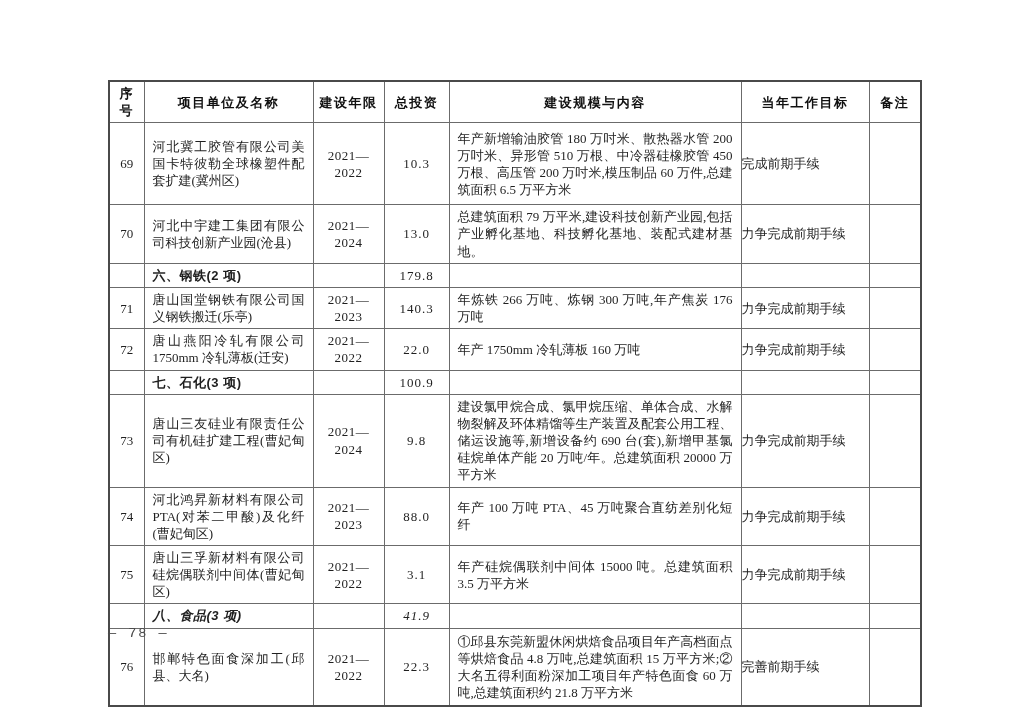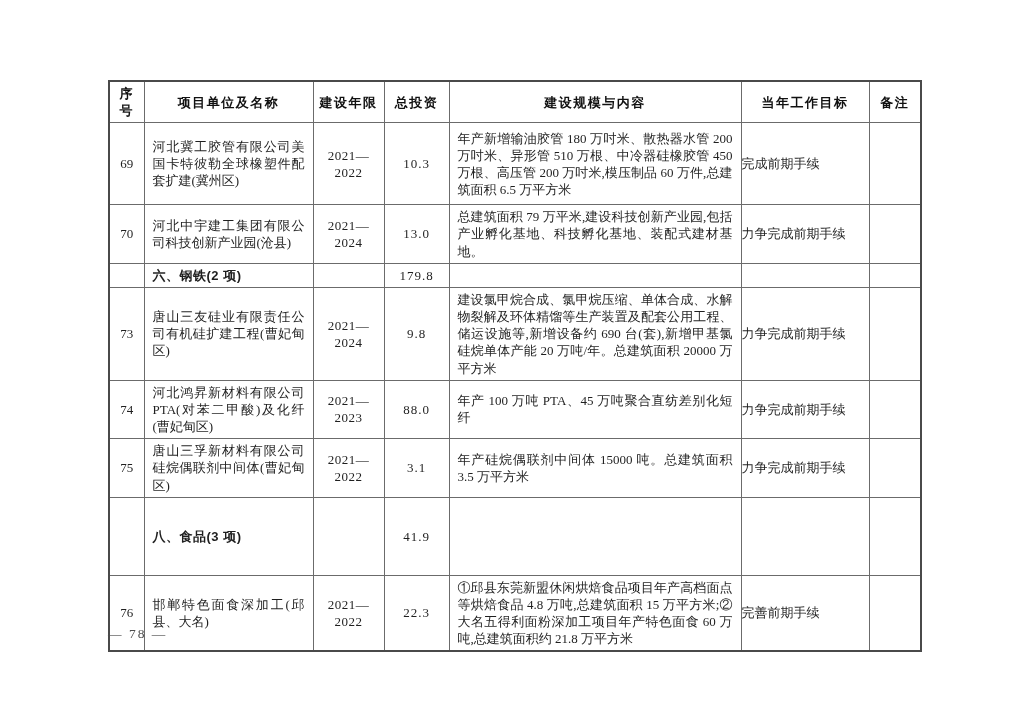--- a/index.html
+++ b/index.html
@@ -67,21 +67,21 @@
   tbody tr:nth-child(9)  { height: 38px; }
   tbody tr:nth-child(10) { height: 22px; font-style: italic; }
   tbody tr:nth-child(11) { height: 78px; }
   .page-footer {
     position: absolute;
     left: 108px;
     top: 626px;
     font-size: 13.5px;
     color: #4d4d4d;
     letter-spacing: 2px;
-    font-family: Liberation Serif, serif;
+    font-family: Liberation Mono, monospace;
   }
 </style>
 </head>
 <body>
 
 <div class="page">
 
   <table class="project-table">
     <colgroup>
       <col style="width:35px">
@@ -125,20 +125,47 @@
         <tr class="section-row">
       <td class="c-no"></td>
       <td class="c-name">六、钢铁(2 项)</td>
       <td class="c-years"></td>
       <td class="c-invest">179.8</td>
       <td class="c-content"></td>
       <td class="c-target"></td>
       <td class="c-note"></td>
     </tr>
         <tr>
+      <td class="c-no">71</td>
+      <td class="c-name">唐山国堂钢铁有限公司国义钢铁搬迁(乐亭)</td>
+      <td class="c-years">2021—2023</td>
+      <td class="c-invest">140.3</td>
+      <td class="c-content">年炼铁 266 万吨、炼钢 300 万吨,年产焦炭 176 万吨</td>
+      <td class="c-target">力争完成前期手续</td>
+      <td class="c-note"></td>
+    </tr>
+        <tr>
+      <td class="c-no">72</td>
+      <td class="c-name">唐山燕阳冷轧有限公司1750mm 冷轧薄板(迁安)</td>
+      <td class="c-years">2021—2022</td>
+      <td class="c-invest">22.0</td>
+      <td class="c-content">年产 1750mm 冷轧薄板 160 万吨</td>
+      <td class="c-target">力争完成前期手续</td>
+      <td class="c-note"></td>
+    </tr>
+        <tr class="section-row">
+      <td class="c-no"></td>
+      <td class="c-name">七、石化(3 项)</td>
+      <td class="c-years"></td>
+      <td class="c-invest">100.9</td>
+      <td class="c-content"></td>
+      <td class="c-target"></td>
+      <td class="c-note"></td>
+    </tr>
+        <tr>
       <td class="c-no">73</td>
       <td class="c-name">唐山三友硅业有限责任公司有机硅扩建工程(曹妃甸区)</td>
       <td class="c-years">2021—2024</td>
       <td class="c-invest">9.8</td>
       <td class="c-content">建设氯甲烷合成、氯甲烷压缩、单体合成、水解物裂解及环体精馏等生产装置及配套公用工程、储运设施等,新增设备约 690 台(套),新增甲基氯硅烷单体产能 20 万吨/年。总建筑面积 20000 万平方米</td>
       <td class="c-target">力争完成前期手续</td>
       <td class="c-note"></td>
     </tr>
         <tr>
       <td class="c-no">74</td>

